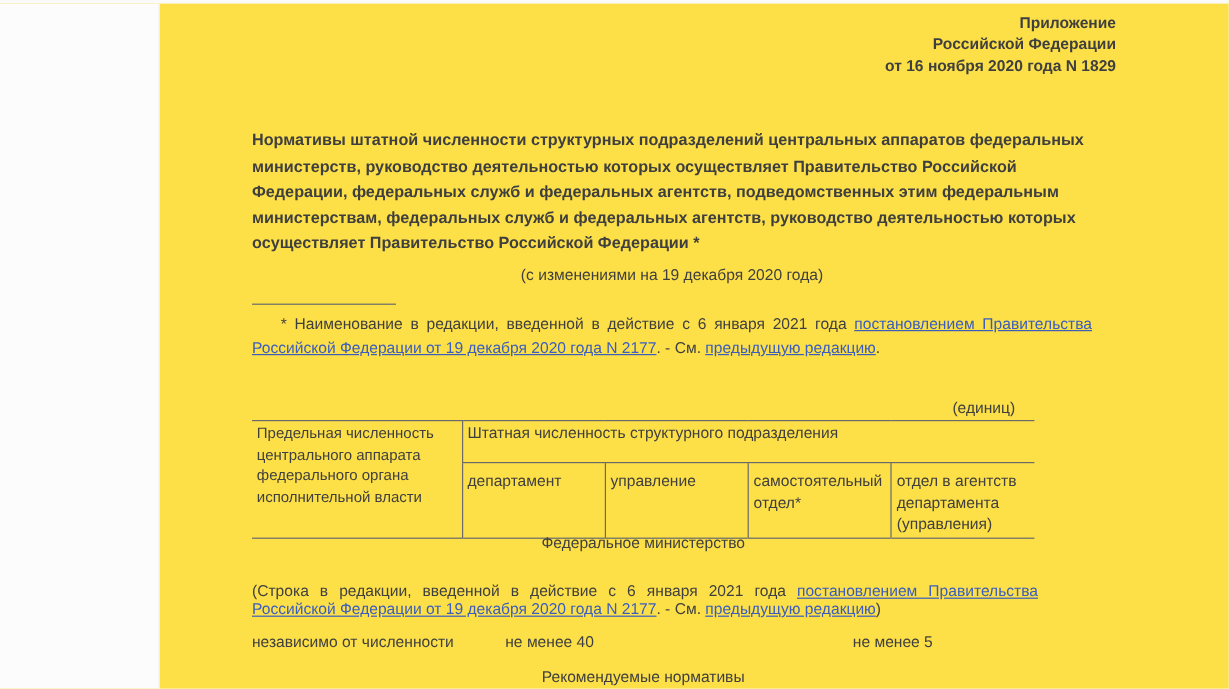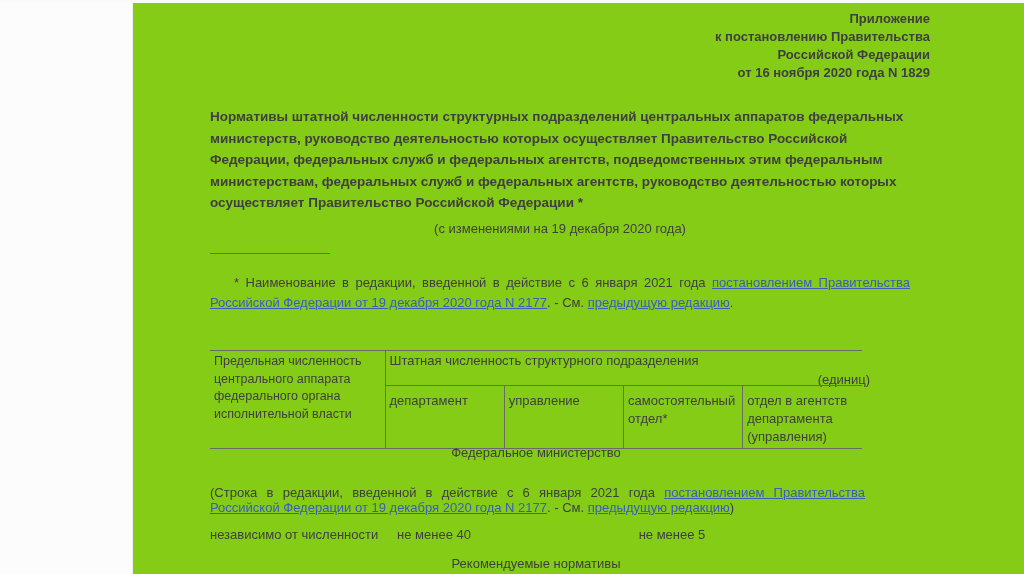--- a/index.html
+++ b/index.html
@@ -1,50 +1,49 @@
 <!DOCTYPE html>
 <html><head>
 <meta charset="utf-8">
 <style>
   * { margin:0; padding:0; box-sizing:border-box; }
   html,body { width:1024px; height:574px; background:#ffffff; }
   body { font-family:"Liberation Sans","DejaVu Sans",sans-serif; color:#3f3f3f; }
-  .page { position:relative; width:1024px; height:574px; background:#84cc16; overflow:hidden; border-top:3px solid #fafafa; }
+  .page { position:relative; width:1024px; height:574px; background:#fde047; overflow:hidden; border-top:3px solid #fafafa; }
   .left-strip { position:absolute; left:0; top:0; width:133px; height:574px; background:#fcfcfc; border-right:1px solid #f1f1f1; }
   .hdr-right { position:absolute; top:7px; right:94px; text-align:right; font-weight:bold; font-size:13px; line-height:18px; }
   .doc-title { position:absolute; top:103px; left:210px; width:700px; font-weight:bold; font-size:13.5px; line-height:21.5px; }
   .doc-subtitle { position:absolute; top:218px; left:210px; width:700px; text-align:center; font-size:13px; }
   .fn-rule { position:absolute; top:250px; left:210px; width:120px; border-top:1px solid #6a6a6a; }
-  .footnote { position:absolute; top:270px; left:210px; width:700px; font-size:13px; line-height:20px; text-align:justify; }
+  .footnote { position:absolute; top:257px; left:210px; width:700px; font-size:13px; line-height:20px; text-align:justify; }
   .footnote .indent { display:inline-block; width:24px; }
   a.doclink { color:#3a5dbe; text-decoration:underline; cursor:pointer; }
-  .units { position:absolute; top:329px; left:218px; width:652px; text-align:right; font-size:13px;margin-top:40px; }
+  .units { position:absolute; top:329px; left:194px; width:652px; text-align:right; font-size:13px; }
   table.norm { position:absolute; top:347px; left:210px; width:652px; border-collapse:collapse; table-layout:fixed; font-size:13px; border-top:1.5px solid #6a6a6a; border-bottom:1.5px solid #6a6a6a; }
   table.norm td { text-align:left; vertical-align:top; padding:2px 4px; }
   td.c1 { width:175px; font-size:12.5px; line-height:17.5px; padding-top:5px; }
   td.grp { border-left:1px solid #6a6a6a; border-bottom:1px solid #6a6a6a; height:35px; padding-top:6px; }
   tr.sub td { border-left:1px solid #6a6a6a; height:55px; padding-top:6px; line-height:18px; }
   td.w-dep { width:98px; } td.w-upr { width:119px; } td.w-sam { width:140px; } td.w-otd { width:120px; }
   .sect-title { position:absolute; top:442px; left:210px; width:652px; text-align:center; font-size:13px; }
   .sect-subtitle { position:absolute; top:462px; left:210px; width:652px; text-align:center; font-size:13px; }
   .revision { position:absolute; top:482px; left:210px; width:655px; font-size:13px; line-height:15px; text-align:justify; }
-  .datarow { position:absolute; top:522px; left:210px; width:652px; display:grid; grid-template-columns:175px 98px 119px 140px 120px; font-size:13px; line-height:20px; }
+  .datarow { position:absolute; top:522px; left:210px; width:652px; display:grid; grid-template-columns:175px 98px 119px 140px 120px; font-size:13px; line-height:20px;gap:24px; }
   .datarow .cell { text-align:center; }
   .datarow .cell.first { text-align:left; }
   .recommended { position:absolute; top:553px; left:210px; width:652px; text-align:center; font-size:13px; }
 </style>
 </head>
 <body>
 
 <div class="page">
   <div class="left-strip"></div>
 
   <div class="hdr-right">
     <div>Приложение</div>
-    <div>к постановлению Правительства</div>
     <div>Российской Федерации</div>
     <div>от 16 ноября 2020 года N 1829</div>
   </div>
 
   <div class="doc-title">Нормативы штатной численности структурных подразделений центральных аппаратов федеральных министерств, руководство деятельностью которых осуществляет Правительство Российской Федерации, федеральных служб и федеральных агентств, подведомственных этим федеральным министерствам, федеральных служб и федеральных агентств, руководство деятельностью которых осуществляет Правительство Российской Федерации *</div>
 
   <div class="doc-subtitle">(с изменениями на 19 декабря 2020 года)</div>
 
   <div class="fn-rule"></div>
 

